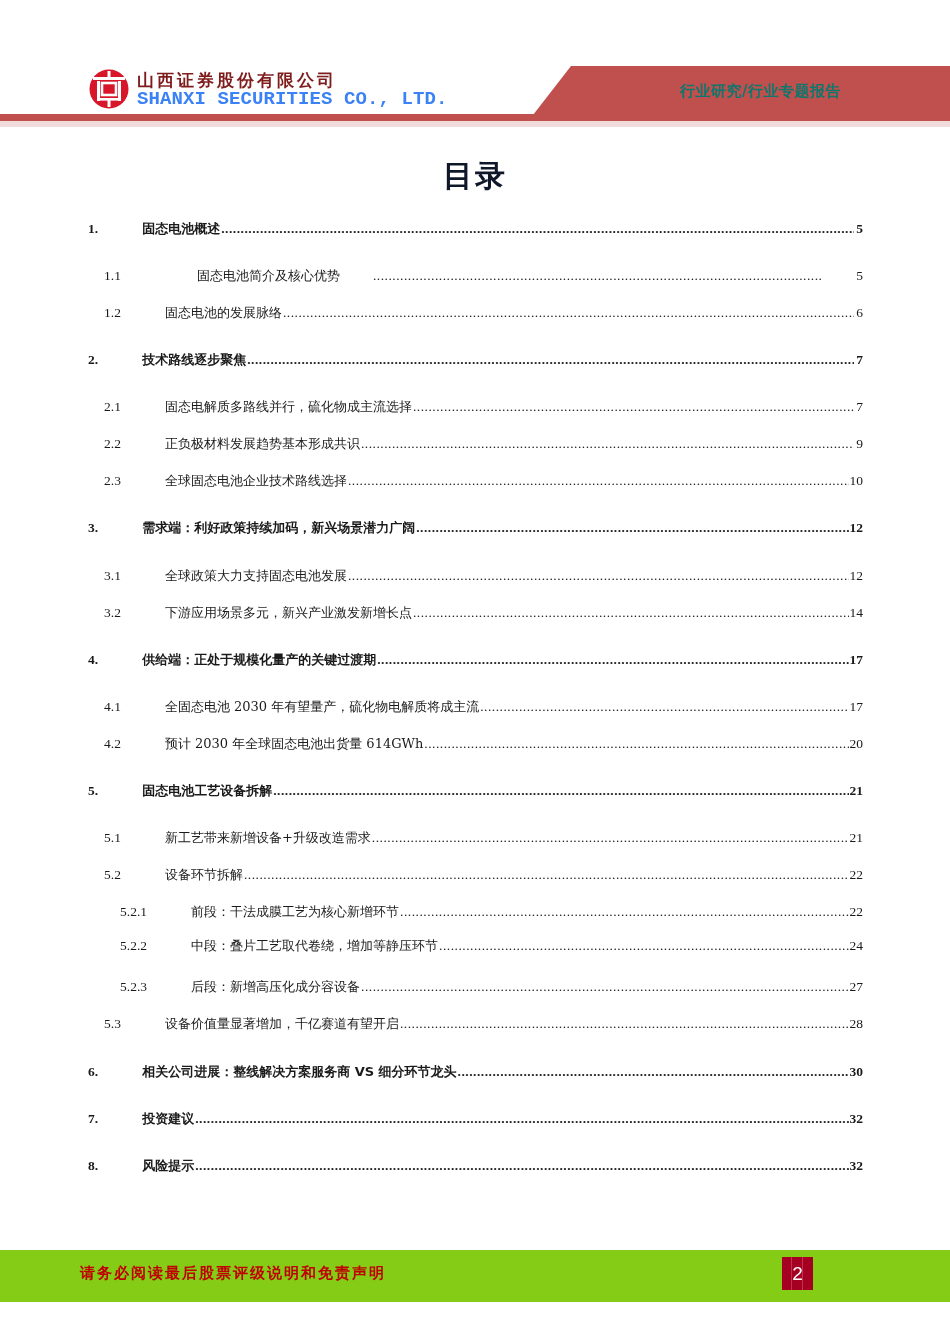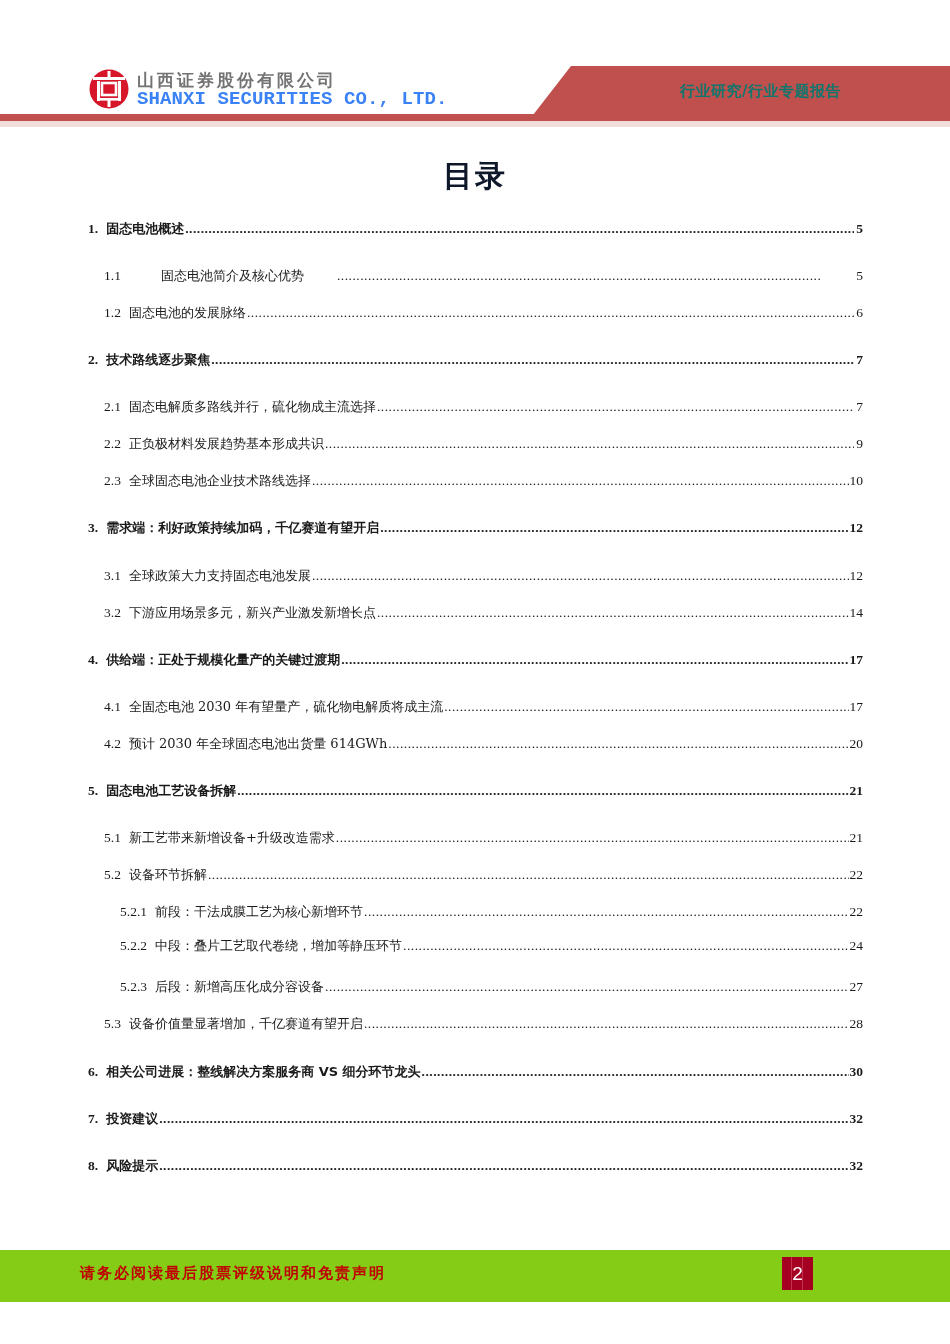--- a/index.html
+++ b/index.html
@@ -3,38 +3,38 @@
   <meta charset="utf-8">
   <style>
     * { box-sizing: border-box; margin: 0; padding: 0; }
     html, body { width: 950px; height: 1344px; background: #ffffff; overflow: hidden; }
     body { position: relative; font-family: "Liberation Serif", "DejaVu Serif", serif; color: #1a1a1a; }
 
     
     .header { position: absolute; left: 0; top: 0; width: 950px; height: 130px; }
     .logo { position: absolute; left: 88px; top: 68px; width: 42px; height: 42px; }
     .company { position: absolute; left: 137px; top: 70px; }
-    .company-cn { font-family: "DejaVu Sans", sans-serif; font-weight: bold; font-size: 17px; letter-spacing: 3px; color: #737373; line-height: 20px; }
+    .company-cn { font-family: "DejaVu Sans", sans-serif; font-weight: bold; font-size: 17px; letter-spacing: 3px; color: #7f1d1d; line-height: 20px; }
     .company-en { font-family: Liberation Mono, monospace; font-weight: bold; font-size: 19px; color: #3b82f6; line-height: 18px; letter-spacing: 0.1px; }
     .banner { position: absolute; left: 0; top: 66px; width: 950px; height: 49px; }
     .banner-label { position: absolute; left: 680px; top: 82px; width: 220px; font-family: "DejaVu Sans", sans-serif; font-size: 15px; color: #0f766e; font-weight: bold; letter-spacing: 0.5px; }
     .rule-red { position: absolute; left: 0; top: 114px; width: 950px; height: 7px; background: #c0504d; }
     .rule-pink { position: absolute; left: 0; top: 121px; width: 950px; height: 6px; background: #f2dcdb; }
 
     
     .title { position: absolute; left: 0; top: 156px; width: 950px; text-align: center; font-family: "DejaVu Sans", sans-serif; font-size: 30px; font-weight: bold; color: #0f172a; letter-spacing: 2px; }
 
     
     .toc { position: absolute; left: 0; top: 0; width: 950px; }
     .toc-row { position: absolute; display: flex; align-items: baseline; height: 20px; line-height: 20px; }
     .toc-row.l1 { left: 88px; width: 775px; font-weight: bold; font-size: 13.5px; }
     .toc-row.l2 { left: 104px; width: 759px; font-size: 13.5px; }
     .toc-row.l3 { left: 120px; width: 743px; font-size: 13.5px; }
     .toc-num { white-space: nowrap; margin-right: 8px; }
-    .toc-text { white-space: nowrap; font-family: "DejaVu Serif", serif; font-size: 13px; }
+    .toc-text { white-space: nowrap; font-family: "DejaVu Serif", serif; font-size: 13px; margin-left: 36px; }
     .toc-row.l1 .toc-text { font-family: "DejaVu Sans", sans-serif; font-size: 13px; }
     .toc-dots { flex: 1; overflow: hidden; white-space: nowrap; margin: 0 1px; color: #222; letter-spacing: 0.5px; }
     .toc-dots::before { content: "................................................................................................................................................................................................................................................................................................................"; }
     .toc-row.l1 .toc-dots { font-weight: bold; }
     .toc-page { white-space: nowrap; text-align: right; min-width: 8px; }
 
     
     .footer { position: absolute; left: 0; top: 1250px; width: 950px; height: 52px; background: #84cc16; }
     .footer-text { position: absolute; left: 80px; top: 14px; font-family: "DejaVu Serif", serif; font-size: 15px; font-weight: bold; color: #c00000; letter-spacing: 2px; }
     .page-box { position: absolute; left: 782px; top: 7px; width: 31px; height: 33px; background: #a50021; color: #fff; font-family: "Liberation Sans", sans-serif; font-size: 19px; text-align: center; line-height: 33px; }
@@ -109,21 +109,21 @@
       <span class="toc-page">9</span>
     </div>
     <div class="toc-row l2" style="top: 471px;">
       <span class="toc-num">2.3</span>
       <span class="toc-text">全球固态电池企业技术路线选择</span>
       <span class="toc-dots"></span>
       <span class="toc-page">10</span>
     </div>
     <div class="toc-row l1" style="top: 518px;">
       <span class="toc-num">3.</span>
-      <span class="toc-text">需求端：利好政策持续加码，千亿赛道有望开启</span>
+      <span class="toc-text">需求端：利好政策持续加码，新兴场景潜力广阔</span>
       <span class="toc-dots"></span>
       <span class="toc-page">12</span>
     </div>
     <div class="toc-row l2" style="top: 566px;">
       <span class="toc-num">3.1</span>
       <span class="toc-text">全球政策大力支持固态电池发展</span>
       <span class="toc-dots"></span>
       <span class="toc-page">12</span>
     </div>
     <div class="toc-row l2" style="top: 603px;">

